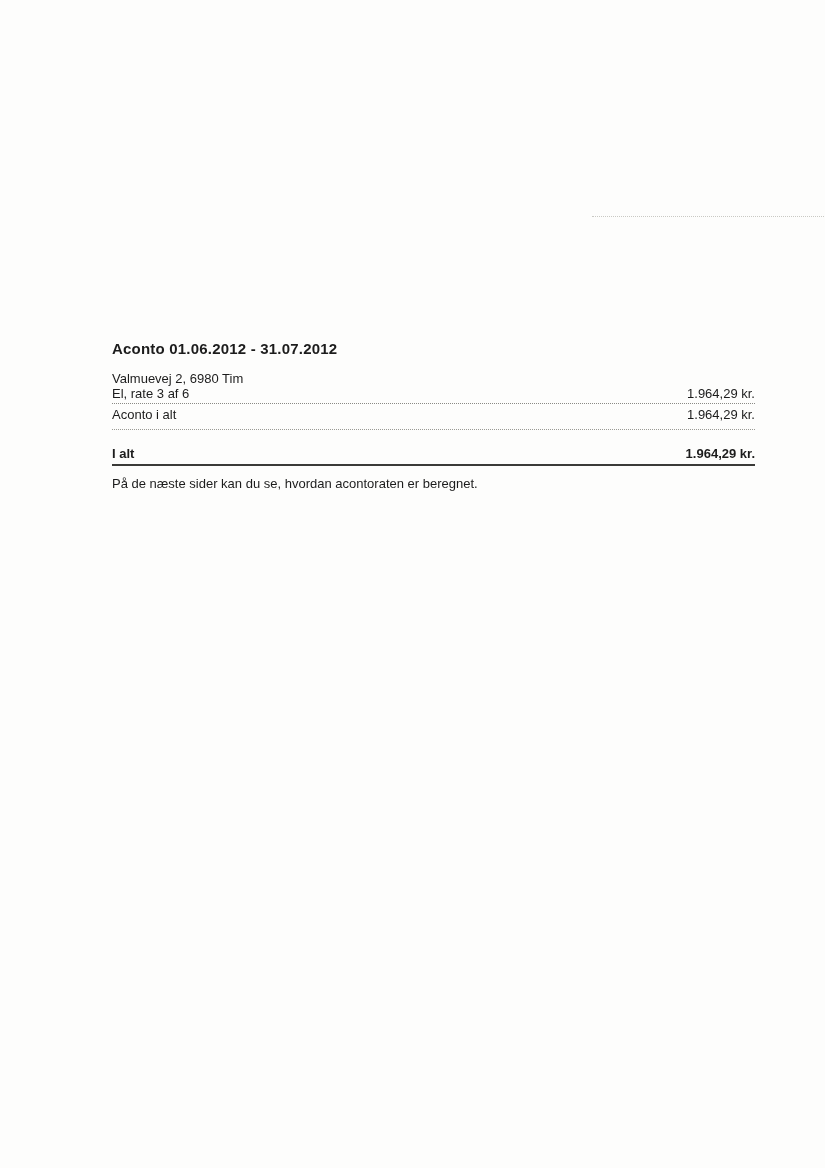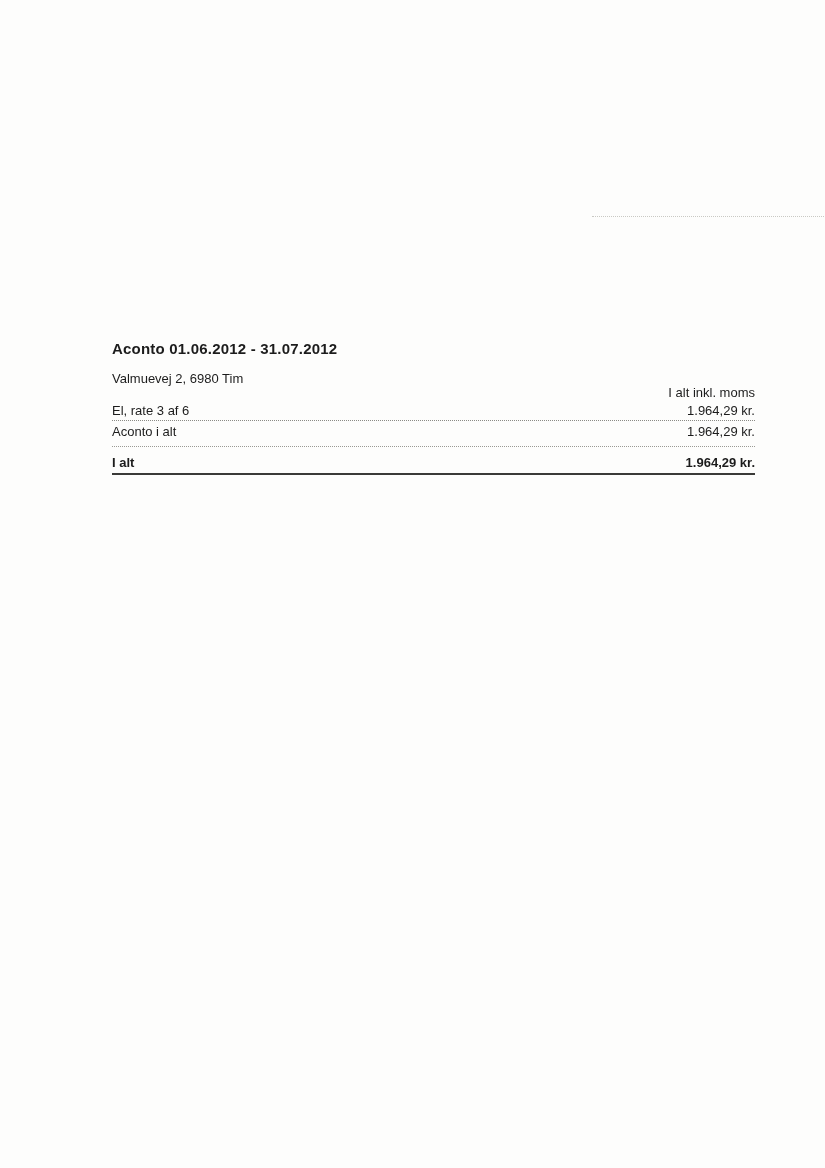--- a/index.html
+++ b/index.html
@@ -64,21 +64,21 @@
     padding: 1px 0 2px 0;
     border-bottom: 1px dotted #8a8a85;
     gap: 35px;
   }
   .row-second {
     padding: 3px 0 7px 0;
     border-bottom: 1px dotted #9a9a94;
     align-items: center;
   }
   .row-total {
-    margin-top: 6px;
+    margin-top: 14px;
     padding: 2px 0 3px 0;
     font-weight: bold;
     border-bottom: 2px solid #3a3a38;
     gap: 22px;
   }
   .footer-note {
     position: absolute;
     top: 476px;
     left: 0;
     font-size: 13px;
@@ -98,32 +98,32 @@
 <div class="page">
 
   <div class="scan-artifact"></div>
 
 
   <div class="doc-title">Aconto 01.06.2012 - 31.07.2012</div>
 
   <div class="doc-subtitle">Valmuevej 2, 6980 Tim</div>
 
   <div class="amount-table">
-    <div class="col-header">I alt inkl. moms</div>
 
     <div class="row row-first">
       <span>El, rate 3 af 6</span>
       <span>1.964,29 kr.</span>
     </div>
 
     <div class="row row-second">
       <span>Aconto i alt</span>
       <span>1.964,29 kr.</span>
     </div>
 
     <div class="row row-total">
       <span>I alt</span>
       <span>1.964,29 kr.</span>
     </div>
   </div>
 
+  <div class="footer-note">På de næste sider kan du se, hvordan acontoraten er beregnet.</div>
 
 </div>
 
 </body></html>

